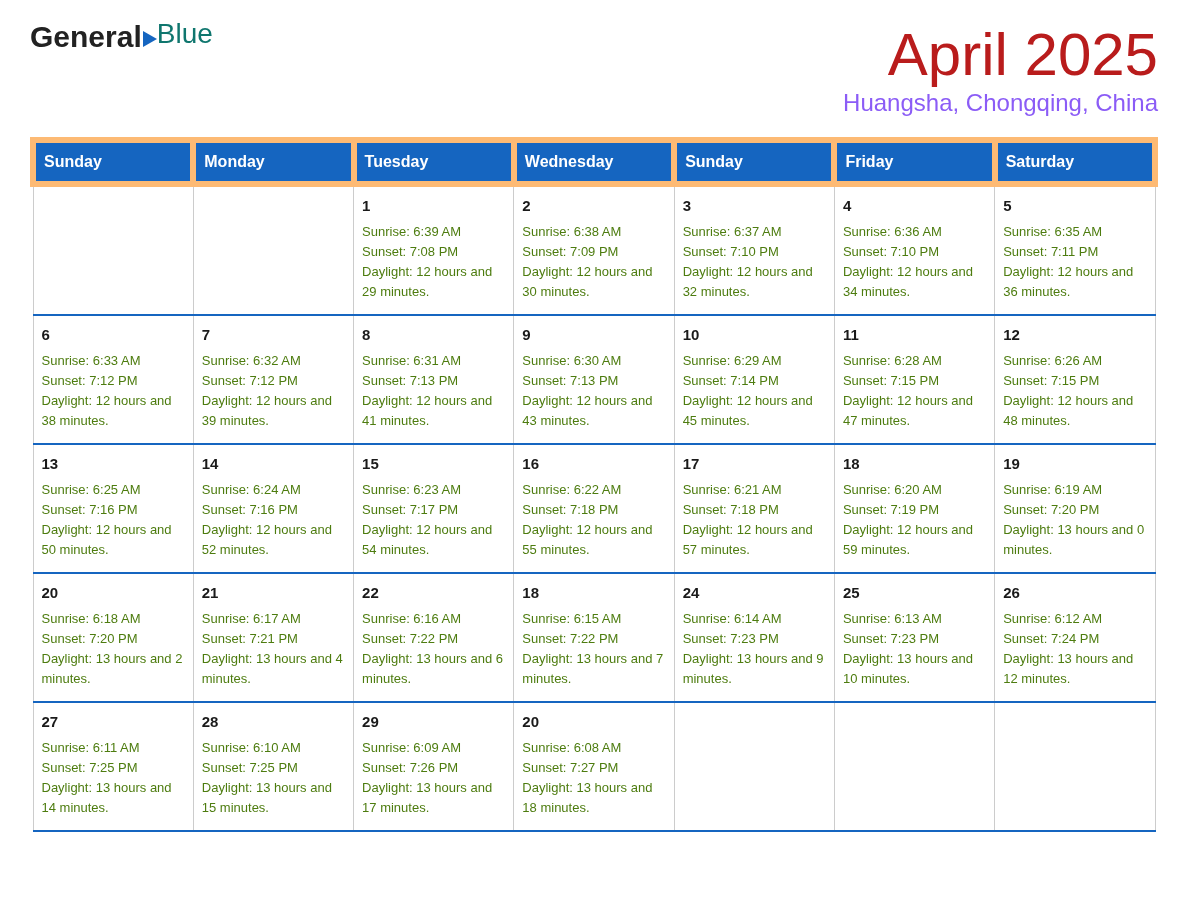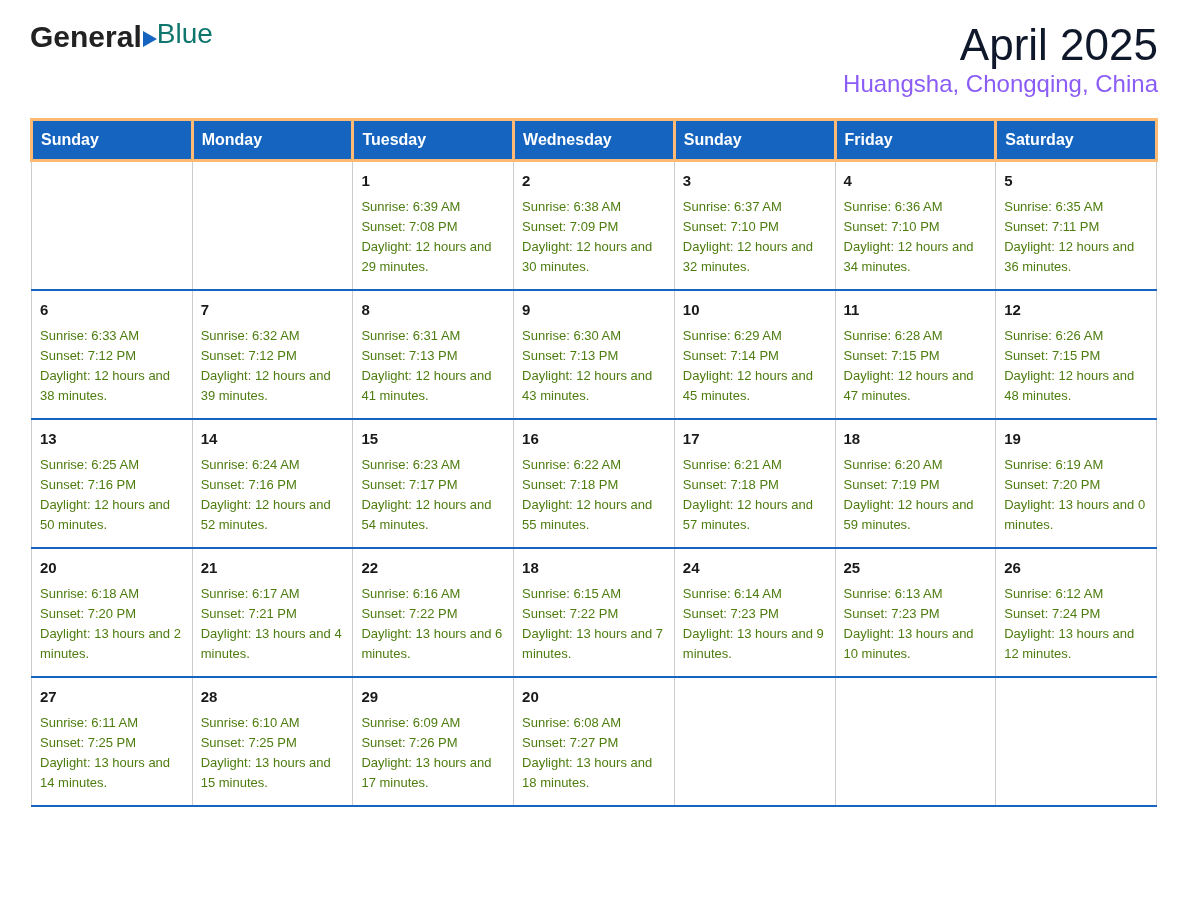--- a/index.html
+++ b/index.html
@@ -16,43 +16,43 @@
       margin-bottom: 20px;
     }
     .logo {
       display: flex;
       align-items: flex-start;
     }
     .title-block {
       text-align: right;
     }
     .month-year {
-      font-size: 44px;
+      font-size: 60px;
       font-weight: normal;
-      color: #0f172a;
+      color: #b91c1c;
     }
     .location {
       font-size: 24px;
       color: #8b5cf6;
     }
     .calendar-table {
       width: 100%;
       border-collapse: collapse;
       table-layout: fixed;
     }
     .calendar-table thead tr {
       background-color: #1565c0;
       color: #fff;
     }
     .calendar-table thead th {
       padding: 10px 8px;
       font-size: 16px;
       font-weight: bold;
       text-align: left;
-      border: 3px solid #fdba74;
+      border: 6px solid #fdba74;
     }
     .calendar-table tbody tr {
       border-bottom: 2px solid #1565c0;
     }
     .calendar-table tbody td {
       vertical-align: top;
       padding: 8px 8px 12px 8px;
       border-left: 1px solid #ccc;
       border-right: 1px solid #ccc;
       font-size: 13px;

